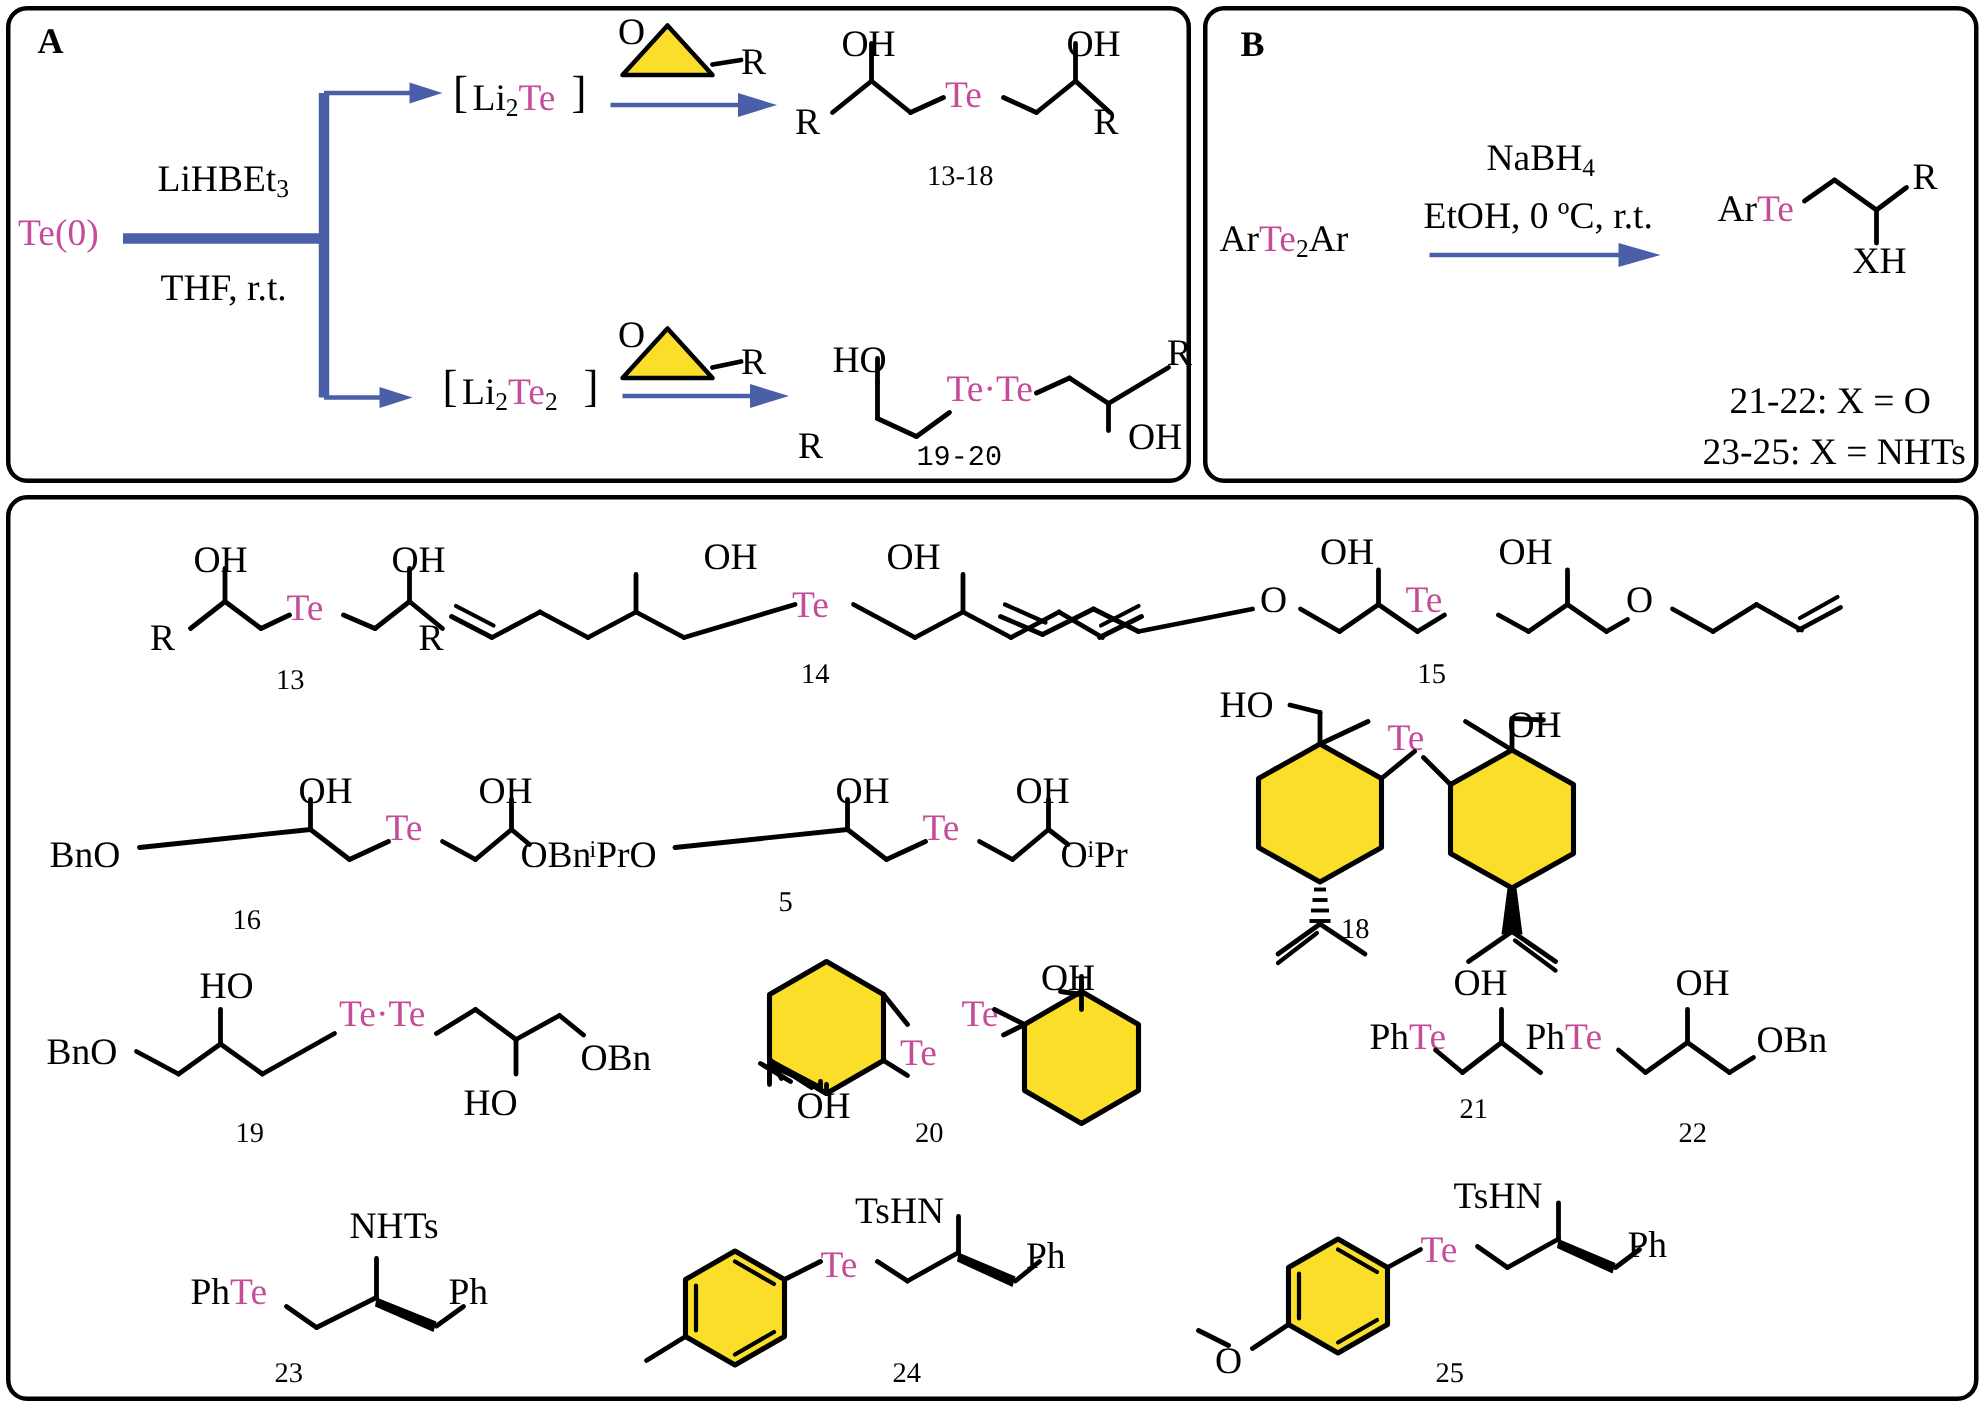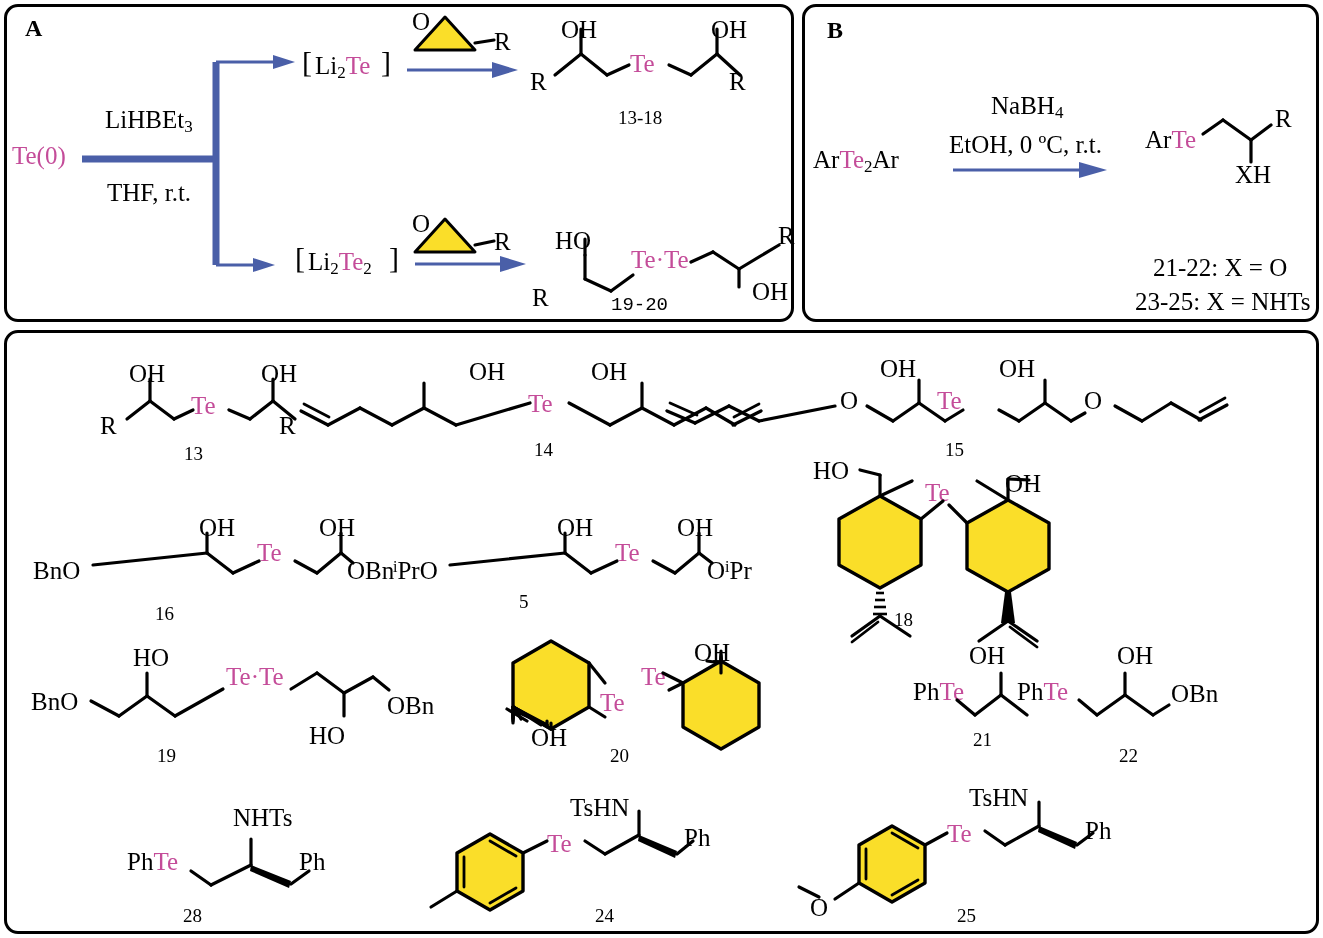--- a/index.html
+++ b/index.html
@@ -199,21 +199,21 @@
     <span class="cnum" style="left:966px;top:396px;">21</span>
 
     <span class="txt" style="left:1010px;top:346px;"><span>Ph</span><span class="te">Te</span></span>
     <span class="txt" style="left:1110px;top:310px;">OH</span>
     <span class="txt" style="left:1164px;top:348px;">OBn</span>
     <span class="cnum" style="left:1112px;top:412px;text-align:right;">22</span>
 
     <span class="txt" style="left:120px;top:516px;"><span>Ph</span><span class="te">Te</span></span>
     <span class="txt" style="left:226px;top:472px;">NHTs</span>
     <span class="txt" style="left:292px;top:516px;">Ph</span>
-    <span class="cnum" style="left:176px;top:572px;">28</span>
+    <span class="cnum" style="left:176px;top:572px;">23</span>
 
     <span class="txt te" style="left:540px;top:498px;">Te</span>
     <span class="txt" style="left:563px;top:462px;">TsHN</span>
     <span class="txt" style="left:677px;top:492px;">Ph</span>
     <span class="cnum" style="left:588px;top:572px;">24</span>
 
     <span class="txt te" style="left:940px;top:488px;">Te</span>
     <span class="txt" style="left:962px;top:452px;">TsHN</span>
     <span class="txt" style="left:1078px;top:485px;">Ph</span>
     <span class="txt" style="left:803px;top:562px;">O</span>

